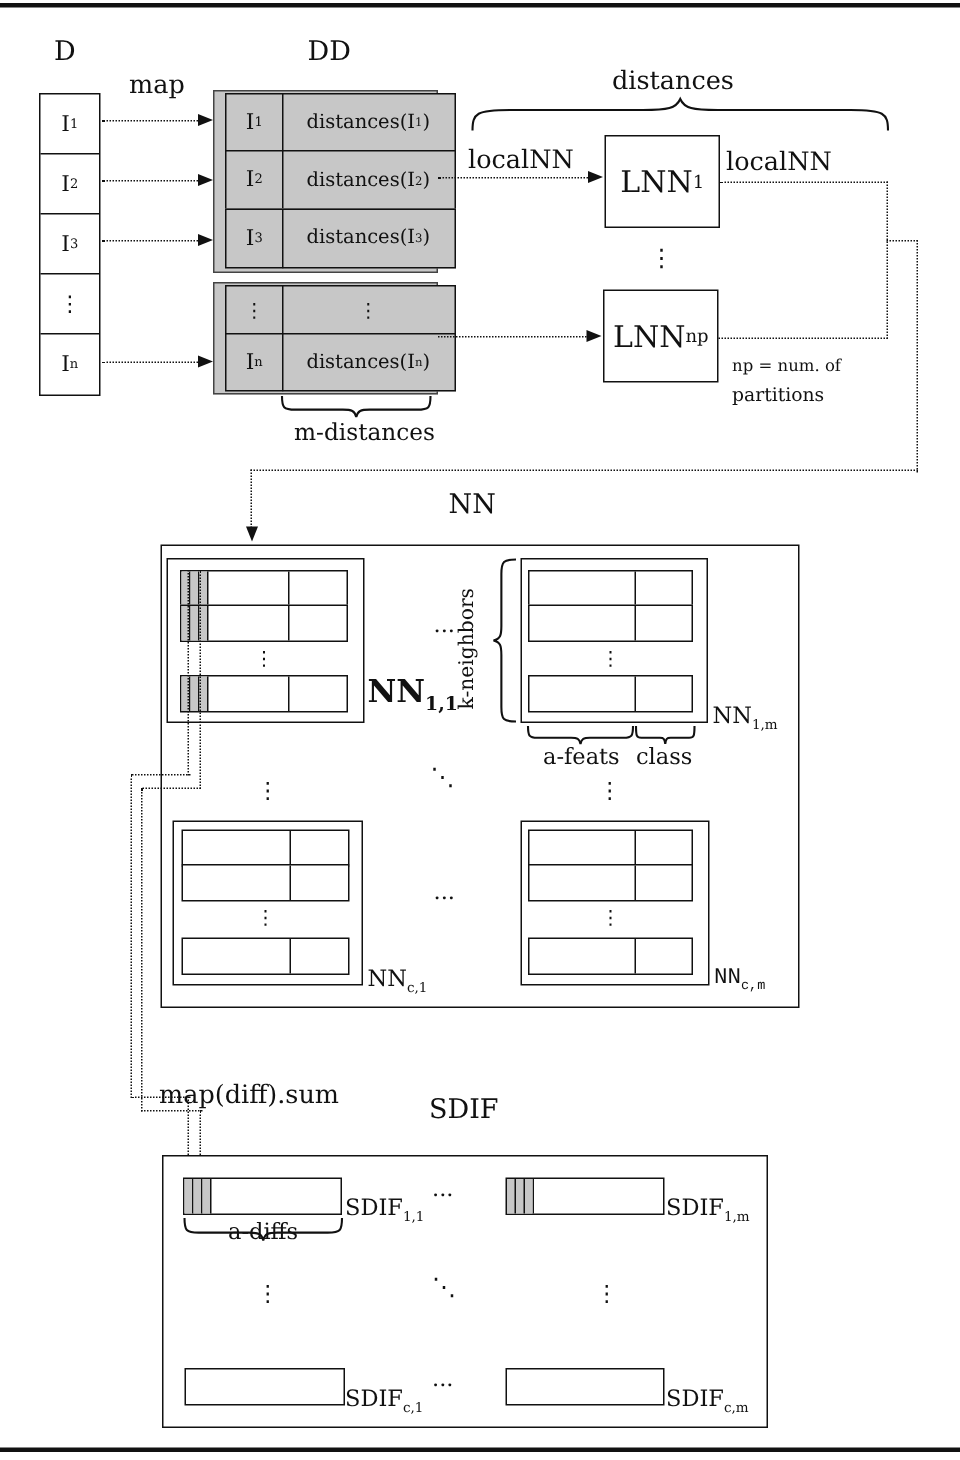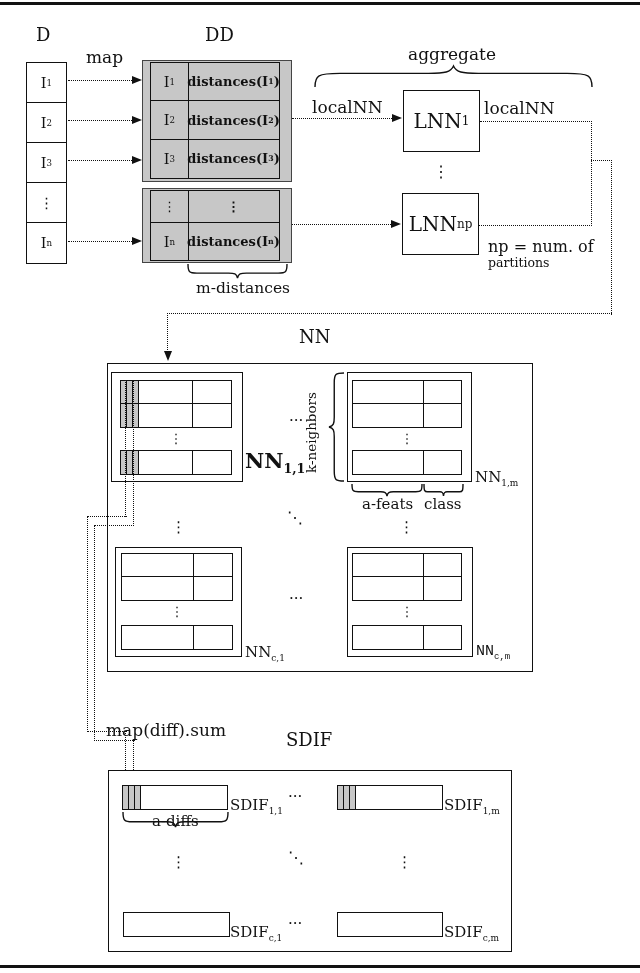--- a/index.html
+++ b/index.html
@@ -17,21 +17,21 @@
   
   .dcol{position:absolute;left:26px;top:62px;width:41px;border:1.6px solid #111;box-sizing:border-box;background:#fff;}
   .dcell{height:40px;border-bottom:1.6px solid #111;display:flex;align-items:center;justify-content:center;font-size:14.5px;box-sizing:border-box;}
   .dcell:last-child{border-bottom:none;}
   
   .ddblock{position:absolute;background:#c7c7c7;border:1px solid #444;box-sizing:border-box;}
   .dd-inner{position:absolute;left:7px;top:2px;}
   .dd-row{display:flex;margin-top:-1.5px;}
   .dd-c{box-sizing:border-box;border:1.5px solid #111;background:#c7c7c7;display:flex;align-items:center;justify-content:center;}
   .dd-id{width:39px;font-size:14.5px;}
-  .dd-dist{width:92px;margin-left:-1.5px;font-size:13px;font-weight:bold;}
+  .dd-dist{width:116px;margin-left:-1.5px;font-size:13px;}
   
   .nrow{position:absolute;border:1.6px solid #111;background:#fff;box-sizing:border-box;height:25px;}
   .ndiv{position:absolute;top:0;bottom:0;border-left:1.6px solid #111;}
   .strips{position:absolute;left:0;top:0;height:100%;width:18px;display:flex;border-right:1.4px solid #111;box-sizing:border-box;}
   .strip{flex:1;background:#c7c7c7;border-right:1.2px solid #111;}
   .strip:last-child{border-right:none;}
   .rowdots{position:absolute;text-align:center;font-size:13px;}
   svg.brace{position:absolute;overflow:visible;}
   svg.brace path{fill:none;stroke:#111;stroke-width:1.4;vector-effect:non-scaling-stroke;}
 </style>
@@ -138,21 +138,21 @@
           </div>
       </div>
     </div>
   </div>
 
   <svg class="brace" style="left:188px;top:264px;" width="99" height="14" viewBox="0 0 100 20" preserveAspectRatio="none">
     <path d="M0,0 C0,11 1,13 9,13 L41,13 C47,13 49,14 50,20 C51,14 53,13 59,13 L91,13 C99,13 100,11 100,0"></path>
   </svg>
   <div class="lbl" style="left:196px;top:279px;font-size:15.5px;">m-distances</div>
 
-  <div class="lbl" style="left:408px;top:44px;font-size:17px;">aggregate</div>
+  <div class="lbl" style="left:408px;top:44px;font-size:17px;">distances</div>
   <svg class="brace" style="left:315px;top:66px;" width="277" height="21" viewBox="0 0 100 20" preserveAspectRatio="none">
     <path d="M0,20 C0,9 1,7 9,7 L41,7 C47,7 49,6 50,0 C51,6 53,7 59,7 L91,7 C99,7 100,9 100,20"></path>
   </svg>
 
   <div class="lbl" style="left:312px;top:97px;font-size:17px;">localNN</div>
   <div class="lbl" style="left:484px;top:98px;font-size:17px;">localNN</div>
 
   <div class="hd" style="left:292px;top:118px;width:100px;"></div>
   <div class="arr-r" style="left:392px;top:113.5px;"></div>
 
@@ -161,21 +161,21 @@
 
   <div class="box" style="left:403px;top:90px;width:77px;height:62px;display:flex;align-items:center;justify-content:center;font-size:20px;">
     <span>LNN</span>
       <sub class="s">1</sub>
   </div>
   <div class="lbl" style="left:433px;top:162px;font-size:16px;">⋮</div>
   <div class="box" style="left:402px;top:193px;width:77px;height:62px;display:flex;align-items:center;justify-content:center;font-size:20px;">
     <span>LNN</span>
       <sub class="s">np</sub>
   </div>
-  <div class="lbl" style="left:488px;top:237px;font-size:16px;">np = num. of</div>
+  <div class="lbl" style="left:488px;top:237px;font-size:11px;">np = num. of</div>
   <div class="lbl" style="left:488px;top:255px;font-size:12.5px;">partitions</div>
 
   <div class="hd" style="left:480px;top:121px;width:112px;"></div>
   <div class="vd" style="left:591px;top:121px;height:105px;"></div>
   <div class="hd" style="left:479px;top:225px;width:113px;"></div>
   <div class="hd" style="left:591px;top:160px;width:21px;"></div>
   <div class="vd" style="left:611px;top:160px;height:155px;"></div>
   <div class="hd" style="left:167px;top:313px;width:445px;"></div>
   <div class="vd" style="left:167px;top:313px;height:39px;"></div>
   <div class="arr-d" style="left:163.5px;top:351px;"></div>

